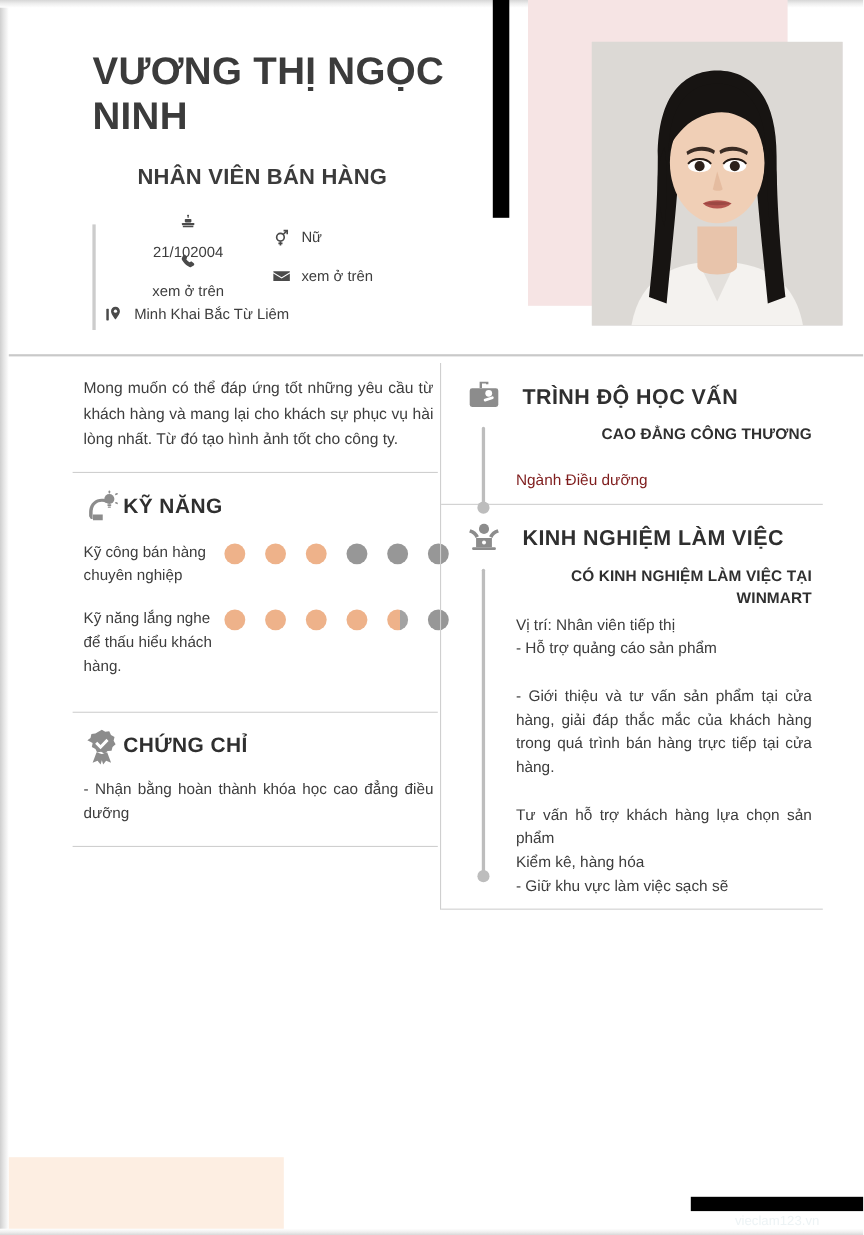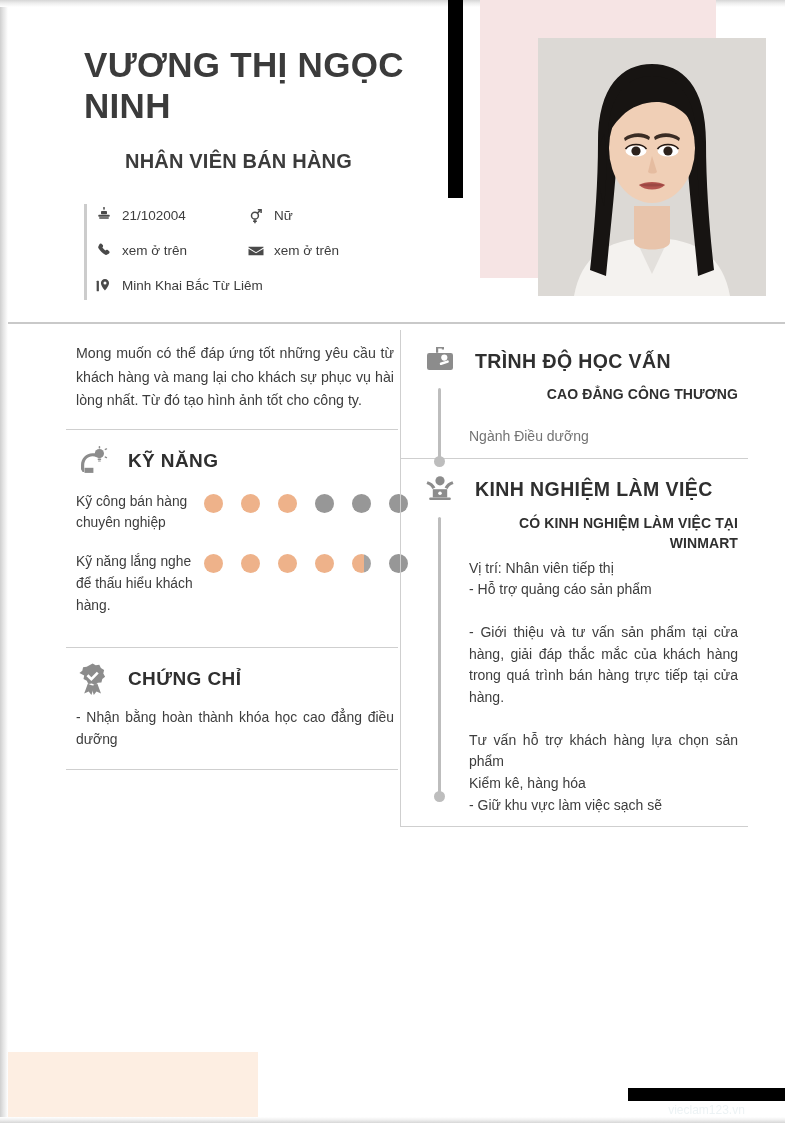--- a/index.html
+++ b/index.html
@@ -54,21 +54,21 @@
     position: absolute; left: 0; top: 6px; width: 3px; height: 96px;
     background: #cccccc;
   }
   .contact-rows { position: absolute; left: 11px; top: 0; width: 330px; }
   .contact-row {
     display: flex; align-items: center; height: 35px;
   }
   .contact-cell {
     display: flex; align-items: center; gap: 9px;
   }
-  .contact-cell.c1 { width: 152px; }
+  .contact-cell.c1 { width: 152px; flex-direction: column; }
   .contact-ico {
     width: 18px; height: 18px; display: flex;
     align-items: center; justify-content: center; flex: 0 0 18px;
   }
   .contact-ico svg { display: block; }
   .contact-txt { font-size: 13.5px; color: #3d3d3d; }
 
   
   .black-bar {
     position: absolute; left: 448px; top: 0; width: 15px; height: 198px;
@@ -99,21 +99,21 @@
 
   
   .summary {
     padding: 12px 4px 16px 10px;
     font-size: 14.2px; line-height: 1.66; color: #3d3d3d;
     text-align: justify;
   }
 
   
   .sec-head {
-    display: flex; align-items: center; gap: 18px;
+    display: flex; align-items: center; gap: 2px;
     padding: 14px 0 6px 10px;
   }
   .sec-head .ico { width: 34px; height: 34px; flex: 0 0 34px; }
   .sec-head .ico svg { display: block; }
   .sec-head h2 {
     font-size: 19px; font-weight: bold; color: #2f2f2f; letter-spacing: 0.4px;
   }
   .sec-head.right-head { padding-left: 22px; gap: 18px; }
   .sec-head.right-head h2 { font-size: 19.5px; }
 
@@ -150,21 +150,21 @@
     position: absolute; left: 33px; width: 11px; height: 11px;
     border-radius: 50%; background: #bdbdbd;
   }
   .tl-content { margin-left: 46px; }
 
   .entry-title {
     font-size: 14px; font-weight: bold; color: #2f2f2f;
     line-height: 1.45; letter-spacing: 0.1px; text-align: right;
   }
   .entry-sub {
-    font-size: 14px; color: #737373; line-height: 1.55; margin-top: 22px;
+    font-size: 14px; color: #7f1d1d; line-height: 1.55; margin-top: 22px;
   }
   .entry-line {
     font-size: 14px; color: #3d3d3d; line-height: 1.55;
   }
   .entry-line.just { text-align: justify; margin-top: 21px; }
 
   
   .peach-rect {
     position: absolute; left: 8px; top: 1052px; width: 250px; height: 65px;
     background: #fdeee2;

